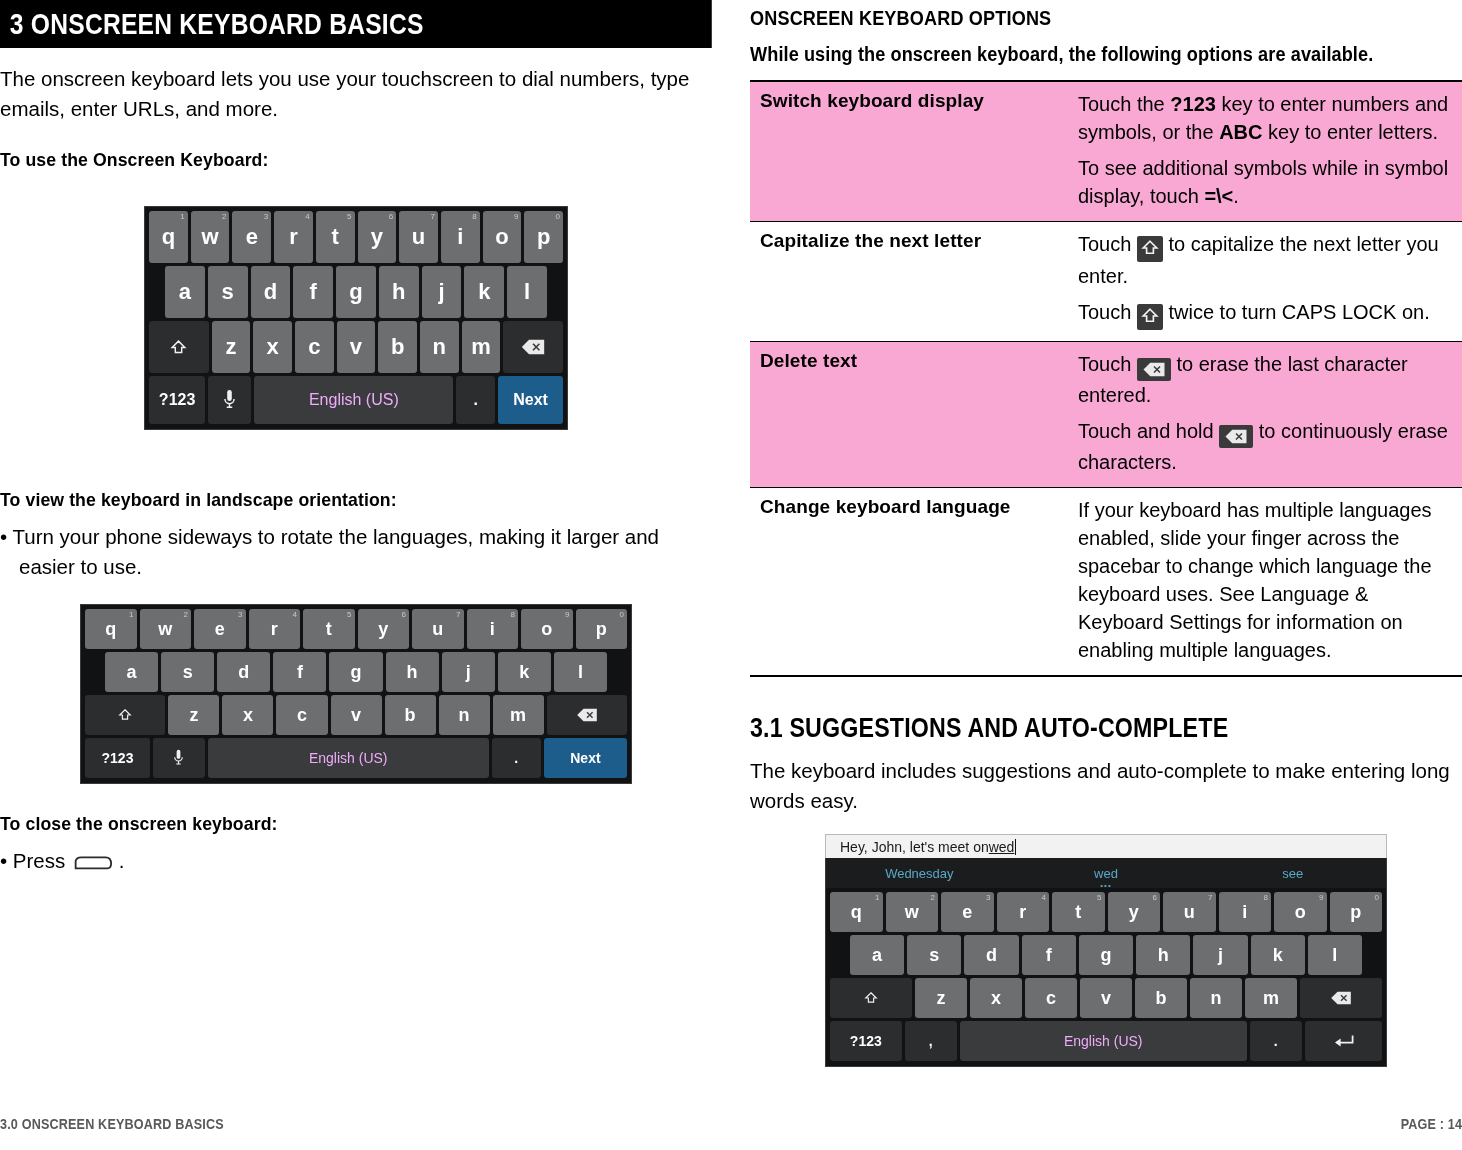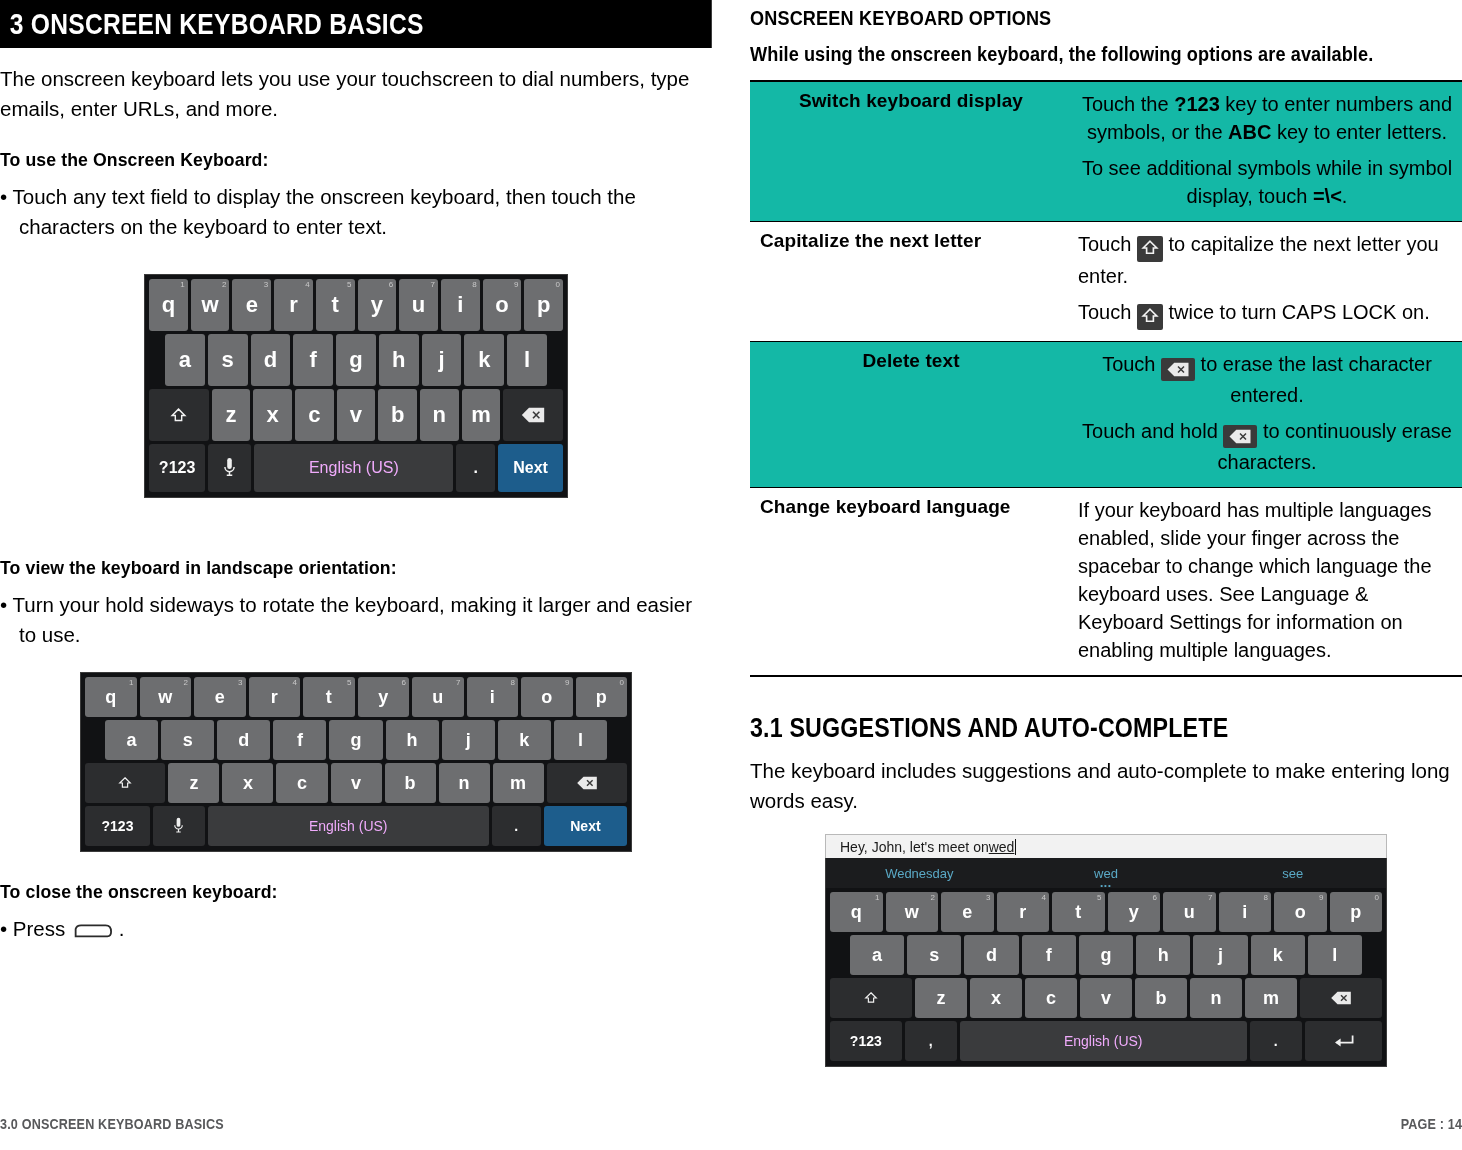--- a/index.html
+++ b/index.html
@@ -98,21 +98,21 @@
   .opt-table tr:last-child { border-bottom: none; }
   .opt-table td { vertical-align: top; padding: 8px 6px 11px 10px; }
   .opt-table td.k {
     width: 318px;
     font-weight: bold;
     font-size: 19px;
     letter-spacing: 0.1px;
     white-space: nowrap;
   }
   .opt-table td.v { font-size: 20px; line-height: 28px; }
-  .shaded { background: #14b8a6; text-align: center; }
+  .shaded { background: #f9a8d4; }
   .v p { margin: 0; }
   .v p + p { margin-top: 8px; }
 
   
   .keyglyph {
     display: inline-block;
     vertical-align: -6px;
     background: #3a3a3a;
     border-radius: 2px;
     text-align: center;
@@ -262,21 +262,20 @@
   <div class="col-left">
 
     <div class="chapter-bar">
       <span>3 ONSCREEN KEYBOARD BASICS</span>
     </div>
 
     <p class="body-text" style="margin-top:16px;">The onscreen keyboard lets you use your touchscreen to dial numbers, type emails, enter URLs, and more.</p>
 
     <p class="bold-lead" style="margin-top:22px;">To use the Onscreen Keyboard:</p>
 
-    <p class="bullet" style="margin-top:8px;">• Touch any text field to display the onscreen keyboard, then touch the characters on the keyboard to enter text.</p>
 
 
     <div style="margin-top:32px; display:flex; justify-content:center;">
       <div class="kb kb-portrait">
         <div class="kbrow r1" id="p-row1">
             <div class="key">
               <span class="num">1</span>
               <span>q</span>
             </div>
             <div class="key">
@@ -391,21 +390,21 @@
             </svg>
           </div>
           <div class="key space k-space">English (US)</div>
           <div class="key dark k-dot">.</div>
           <div class="key blue k-next">Next</div>
         </div>
       </div>
     </div>
 
     <p class="bold-lead" style="margin-top:56px;">To view the keyboard in landscape orientation:</p>
-    <p class="bullet" style="margin-top:8px;">• Turn your hold sideways to rotate the keyboard, making it larger and easier to use.</p>
+    <p class="bullet" style="margin-top:8px;">• Turn your phone sideways to rotate the languages, making it larger and easier to use.</p>
 
     <div style="margin-top:22px; display:flex; justify-content:center;">
       <div class="kb kb-land">
         <div class="kbrow r1" id="l-row1">
             <div class="key">
               <span class="num">1</span>
               <span>q</span>
             </div>
             <div class="key">
               <span class="num">2</span>

